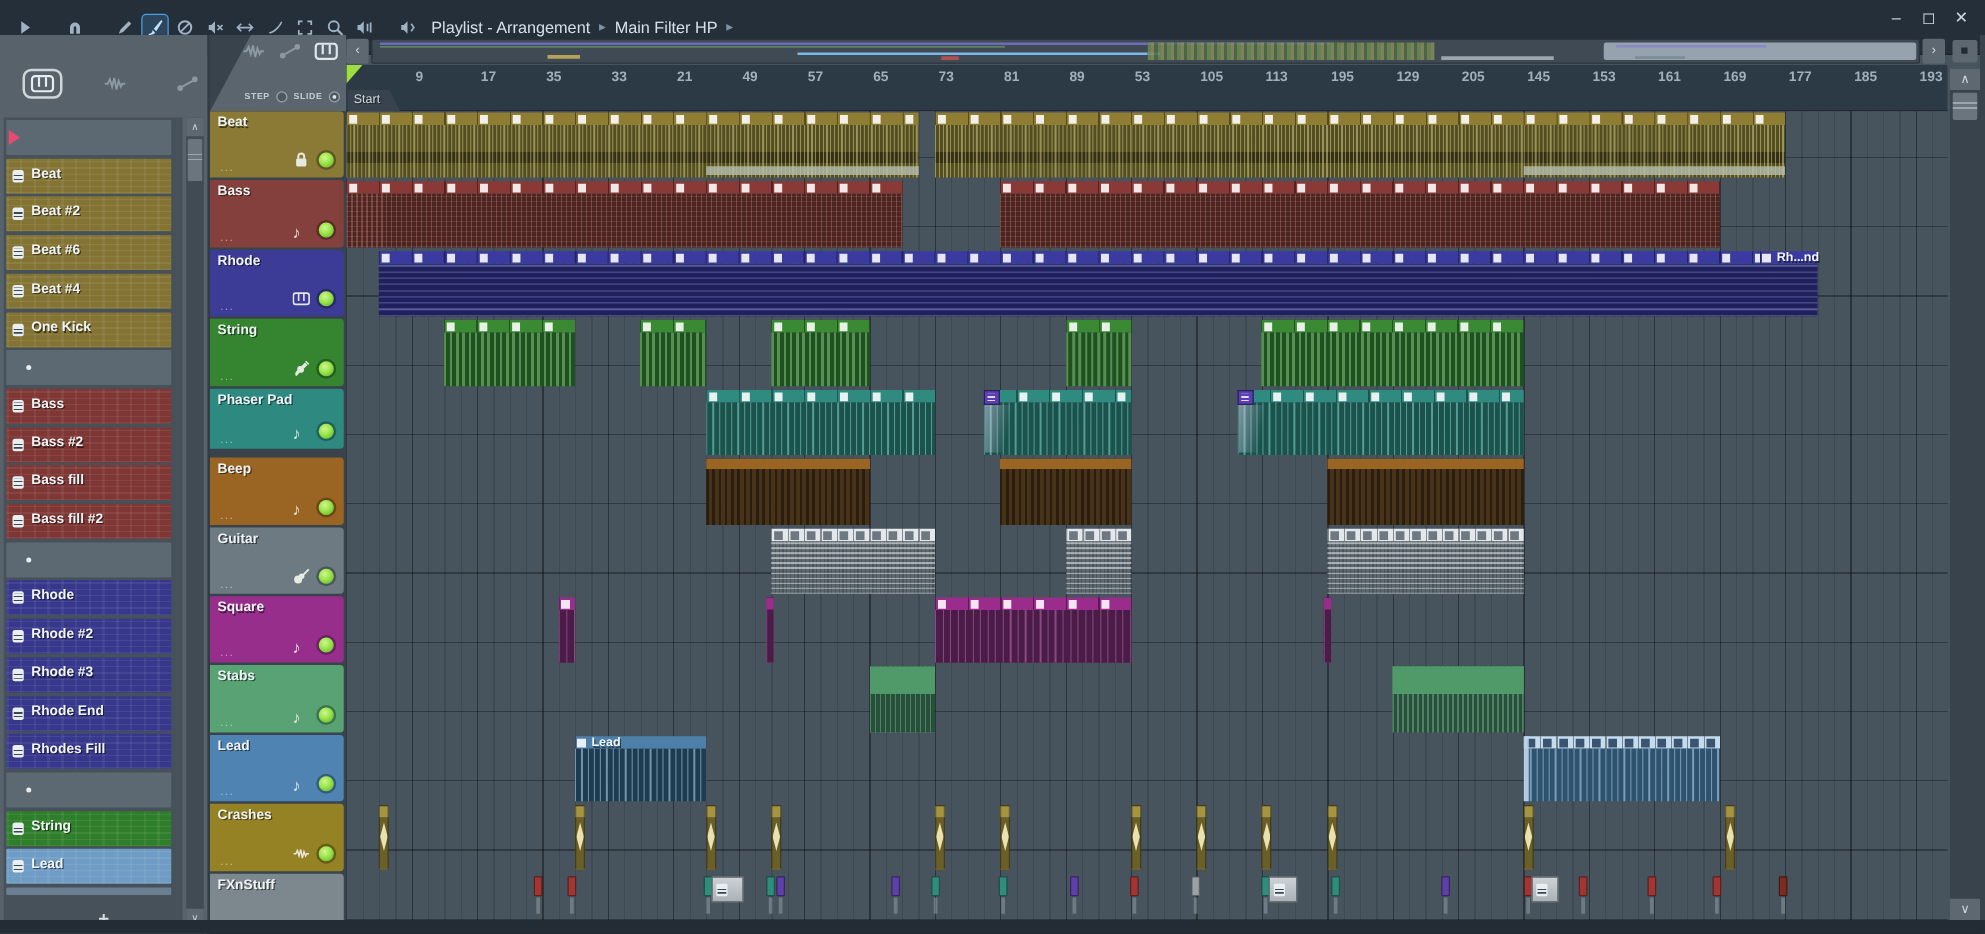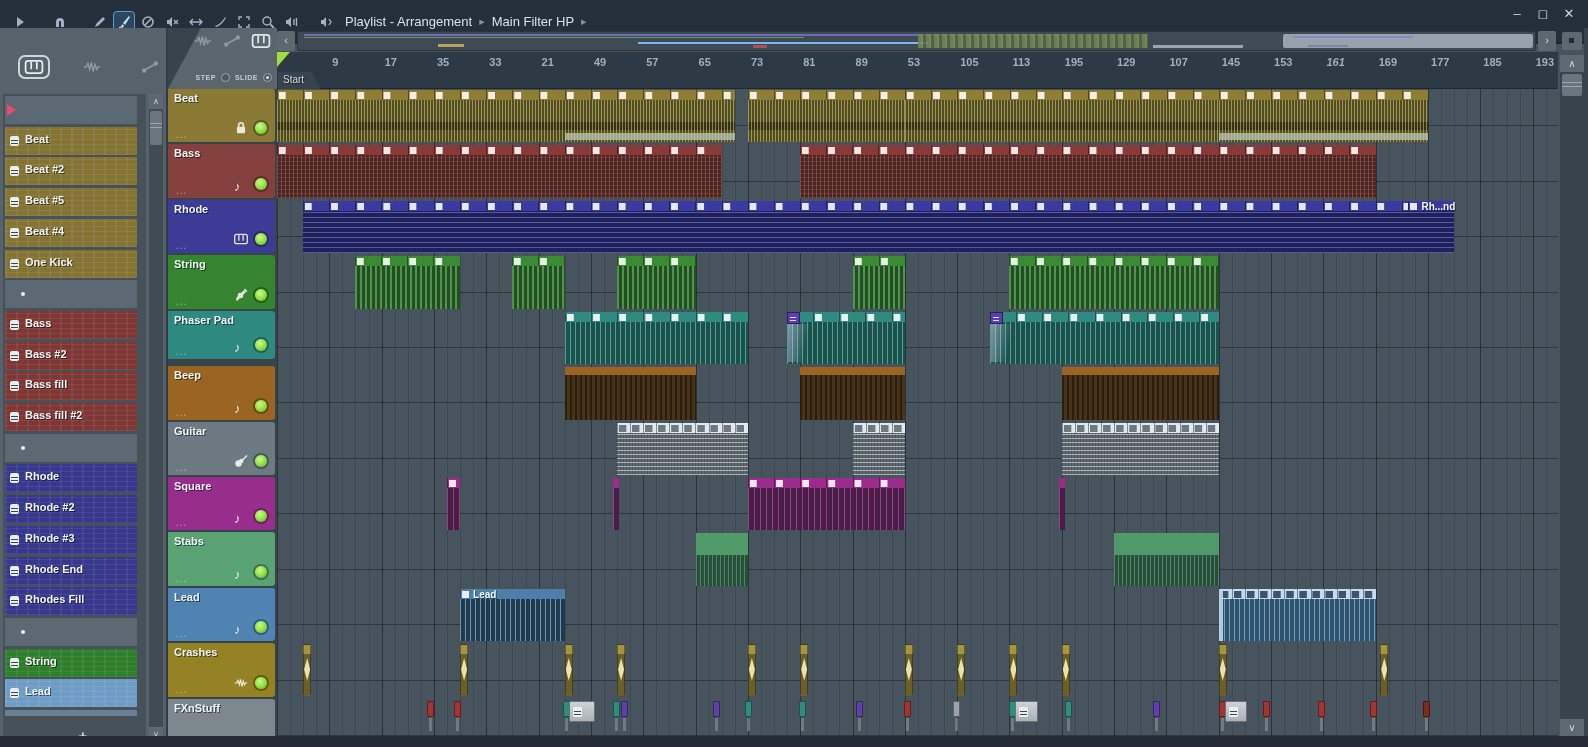--- a/index.html
+++ b/index.html
@@ -268,21 +268,21 @@
           <span class="plabel">Beat</span>
         </div>
         <div class="prow pc-olive" style="top: 63.4px;">
           <div class="tex"></div>
           <span class="picn"></span>
           <span class="plabel">Beat #2</span>
         </div>
         <div class="prow pc-olive" style="top: 94.1px;">
           <div class="tex"></div>
           <span class="picn"></span>
-          <span class="plabel">Beat #5</span>
+          <span class="plabel">Beat #6</span>
         </div>
         <div class="prow pc-olive" style="top: 124.8px;">
           <div class="tex"></div>
           <span class="picn"></span>
           <span class="plabel">Beat #4</span>
         </div>
         <div class="prow pc-olive" style="top: 155.5px;">
           <div class="tex"></div>
           <span class="picn"></span>
           <span class="plabel">One Kick</span>
@@ -421,24 +421,24 @@
       <span class="rnum" style="left: 369.24px;">57</span>
       <span class="rnum" style="left: 421.56px;">65</span>
       <span class="rnum" style="left: 473.88px;">73</span>
       <span class="rnum" style="left: 526.2px;">81</span>
       <span class="rnum" style="left: 578.52px;">89</span>
       <span class="rnum" style="left: 630.84px;">53</span>
       <span class="rnum" style="left: 683.16px;">105</span>
       <span class="rnum" style="left: 735.48px;">113</span>
       <span class="rnum" style="left: 787.8px;">195</span>
       <span class="rnum" style="left: 840.12px;">129</span>
-      <span class="rnum" style="left: 892.44px;">107</span>
+      <span class="rnum" style="left: 892.44px;">205</span>
       <span class="rnum" style="left: 944.76px;">145</span>
       <span class="rnum" style="left: 997.08px;">153</span>
-      <span class="rnum" style="left: 1049.4px; font-style: italic;">161</span>
+      <span class="rnum" style="left: 1049.4px;">161</span>
       <span class="rnum" style="left: 1101.72px;">169</span>
       <span class="rnum" style="left: 1154.04px;">177</span>
       <span class="rnum" style="left: 1206.36px;">185</span>
       <span class="rnum" style="left: 1258.68px;">193</span>
     </div>
 
   <div id="theaders">
       <div class="thdr" style="top: 0px; height: 53.42px; background: rgb(138, 122, 53);">
         <span class="tname">Beat</span>
         <span class="dots">...</span>

